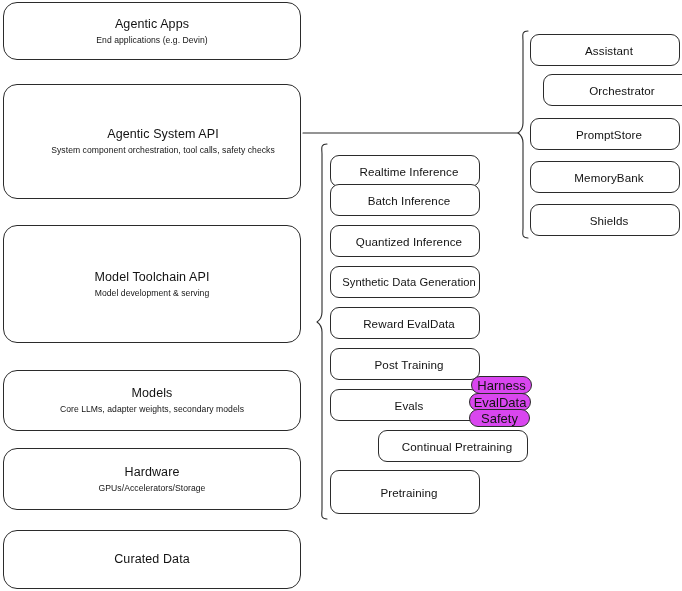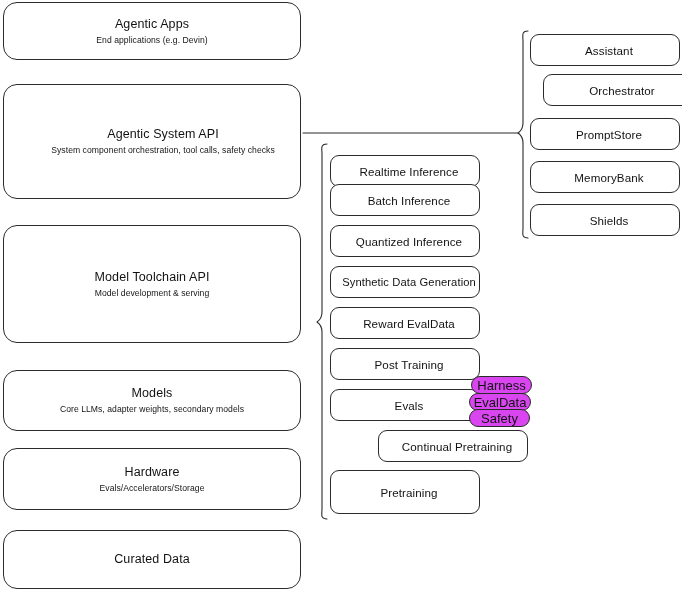--- a/index.html
+++ b/index.html
@@ -141,21 +141,21 @@
     <div class="layer-sub">Model development &amp; serving</div>
   </div>
 
   <div class="layer-box" style="left:3px; top:370px; width:298px; height:61px;">
     <div class="layer-title">Models</div>
     <div class="layer-sub">Core LLMs, adapter weights, secondary models</div>
   </div>
 
   <div class="layer-box" style="left:3px; top:448px; width:298px; height:62px;">
     <div class="layer-title">Hardware</div>
-    <div class="layer-sub">Evals/Accelerators/Storage</div>
+    <div class="layer-sub">GPUs/Accelerators/Storage</div>
   </div>
 
   <div class="layer-box" style="left:3px; top:530px; width:298px; height:59px;">
     <div class="layer-title">Curated Data</div>
   </div>
 
   <div class="item-box" style="left:330px; top:155px; width:150px; height:32px;">Realtime Inference</div>
   <div class="item-box" style="left:330px; top:184px; width:150px; height:32px;">Batch Inference</div>
   <div class="item-box" style="left:330px; top:225px; width:150px; height:32px;">Quantized Inference</div>
   <div class="item-box" style="left:330px; top:266px; width:150px; height:32px; font-size:11.2px;">Synthetic Data Generation</div>

